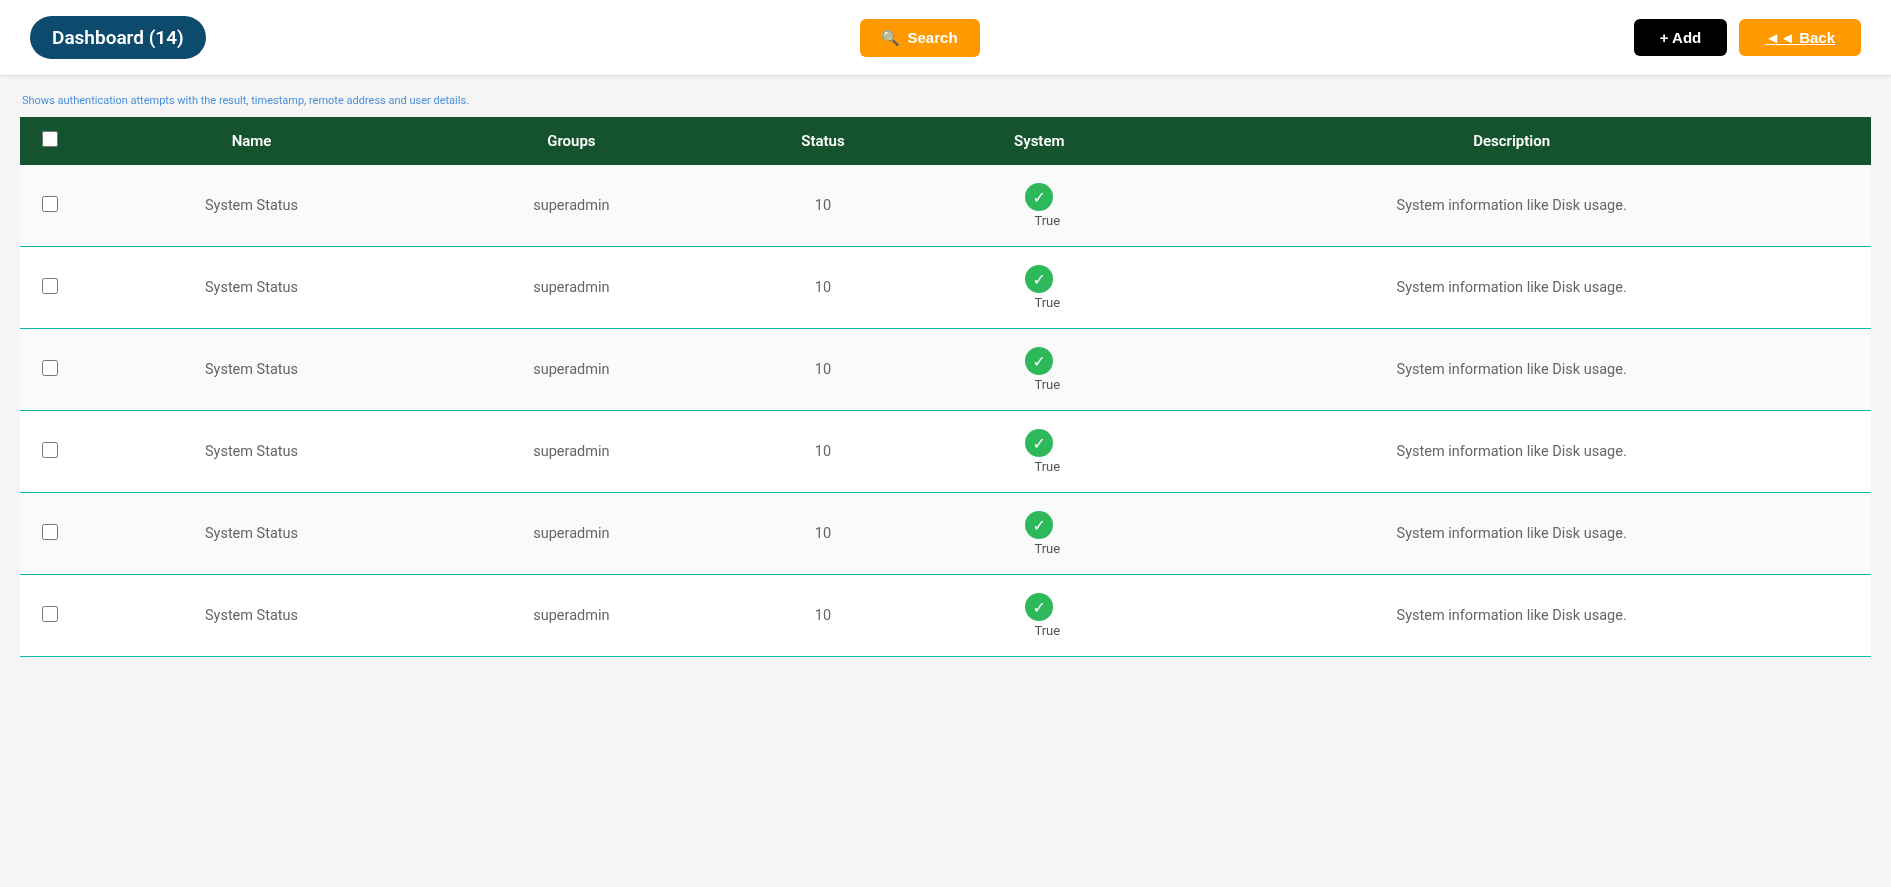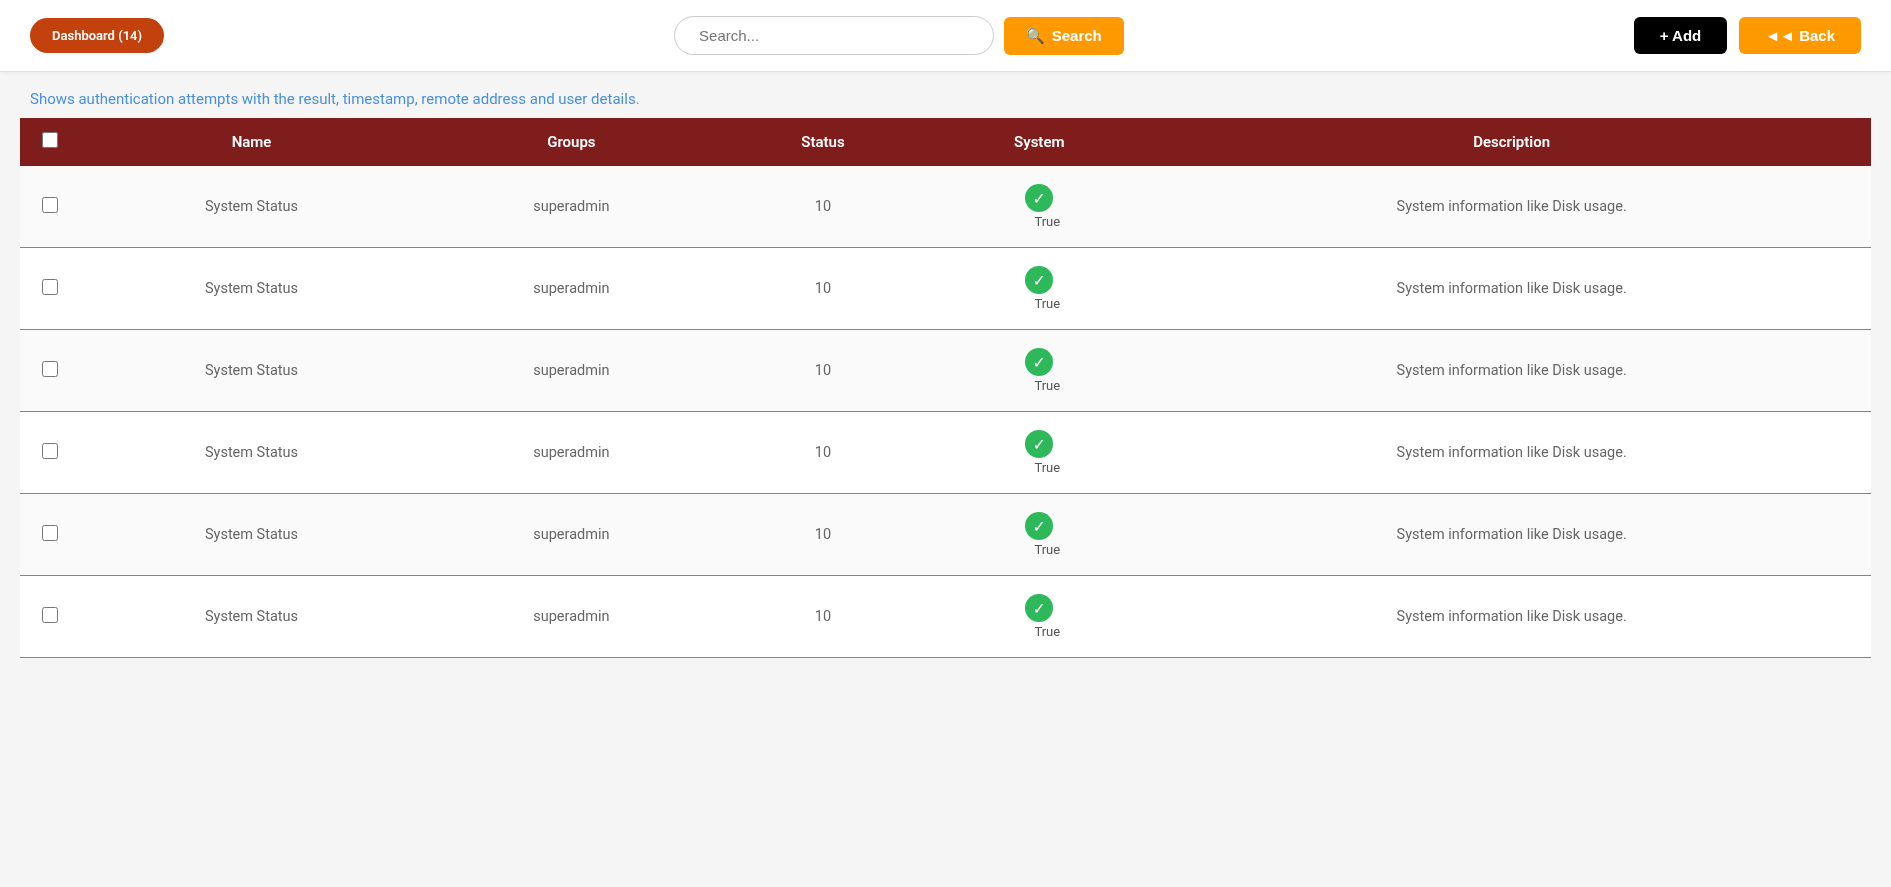--- a/index.html
+++ b/index.html
@@ -19,25 +19,25 @@
       background: #fff;
       padding: 16px 30px;
       display: flex;
       align-items: center;
       gap: 20px;
       border-bottom: 1px solid #e0e0e0;
       box-shadow: 0 1px 4px rgba(0,0,0,0.05);
     }
 
     .dashboard-badge {
-      background: #c2410c;
+      background: #0c4a6e;
       color: #fff;
       border-radius: 30px;
       padding: 10px 22px;
-      font-size: 13px;
+      font-size: 19px;
       font-weight: 600;
       white-space: nowrap;
     }
 
     .search-area {
       display: flex;
       align-items: center;
       gap: 10px;
       flex: 1;
       justify-content: center;
@@ -93,39 +93,40 @@
       color: #fff;
       border: none;
       border-radius: 6px;
       padding: 10px 26px;
       font-size: 15px;
       font-weight: 600;
       cursor: pointer;
       display: flex;
       align-items: center;
       gap: 6px;
+      text-decoration: underline;
     }
 
     .description-text {
-      padding: 18px 30px 10px;
-      font-size: 15px;
+      padding: 18px 22px 10px;
+      font-size: 11px;
       color: #4a90d9;
     }
 
     .table-container {
       margin: 0 20px;
     }
 
     table {
       width: 100%;
       border-collapse: collapse;
     }
 
     thead tr {
-      background: #7f1d1d;
+      background: #14532d;
       color: #fff;
       padding-left: 29px;
     }
 
     thead th {
       padding: 14px 16px;
       font-size: 15px;
       font-weight: 600;
       text-align: center;
     }
@@ -194,21 +195,20 @@
       margin-left: 16px;
     }
   </style>
 </head>
 <body>
 
 <div class="header">
   <div class="dashboard-badge">Dashboard (14)</div>
 
   <div class="search-area">
-    <input class="search-input" type="text" placeholder="Search..." style="">
     <button class="search-btn">
       <span>🔍</span>
       <span>Search</span>
     </button>
   </div>
 
   <div class="header-right">
     <button class="add-btn">+ Add</button>
     <button class="back-btn">◄◄ Back</button>
   </div>

